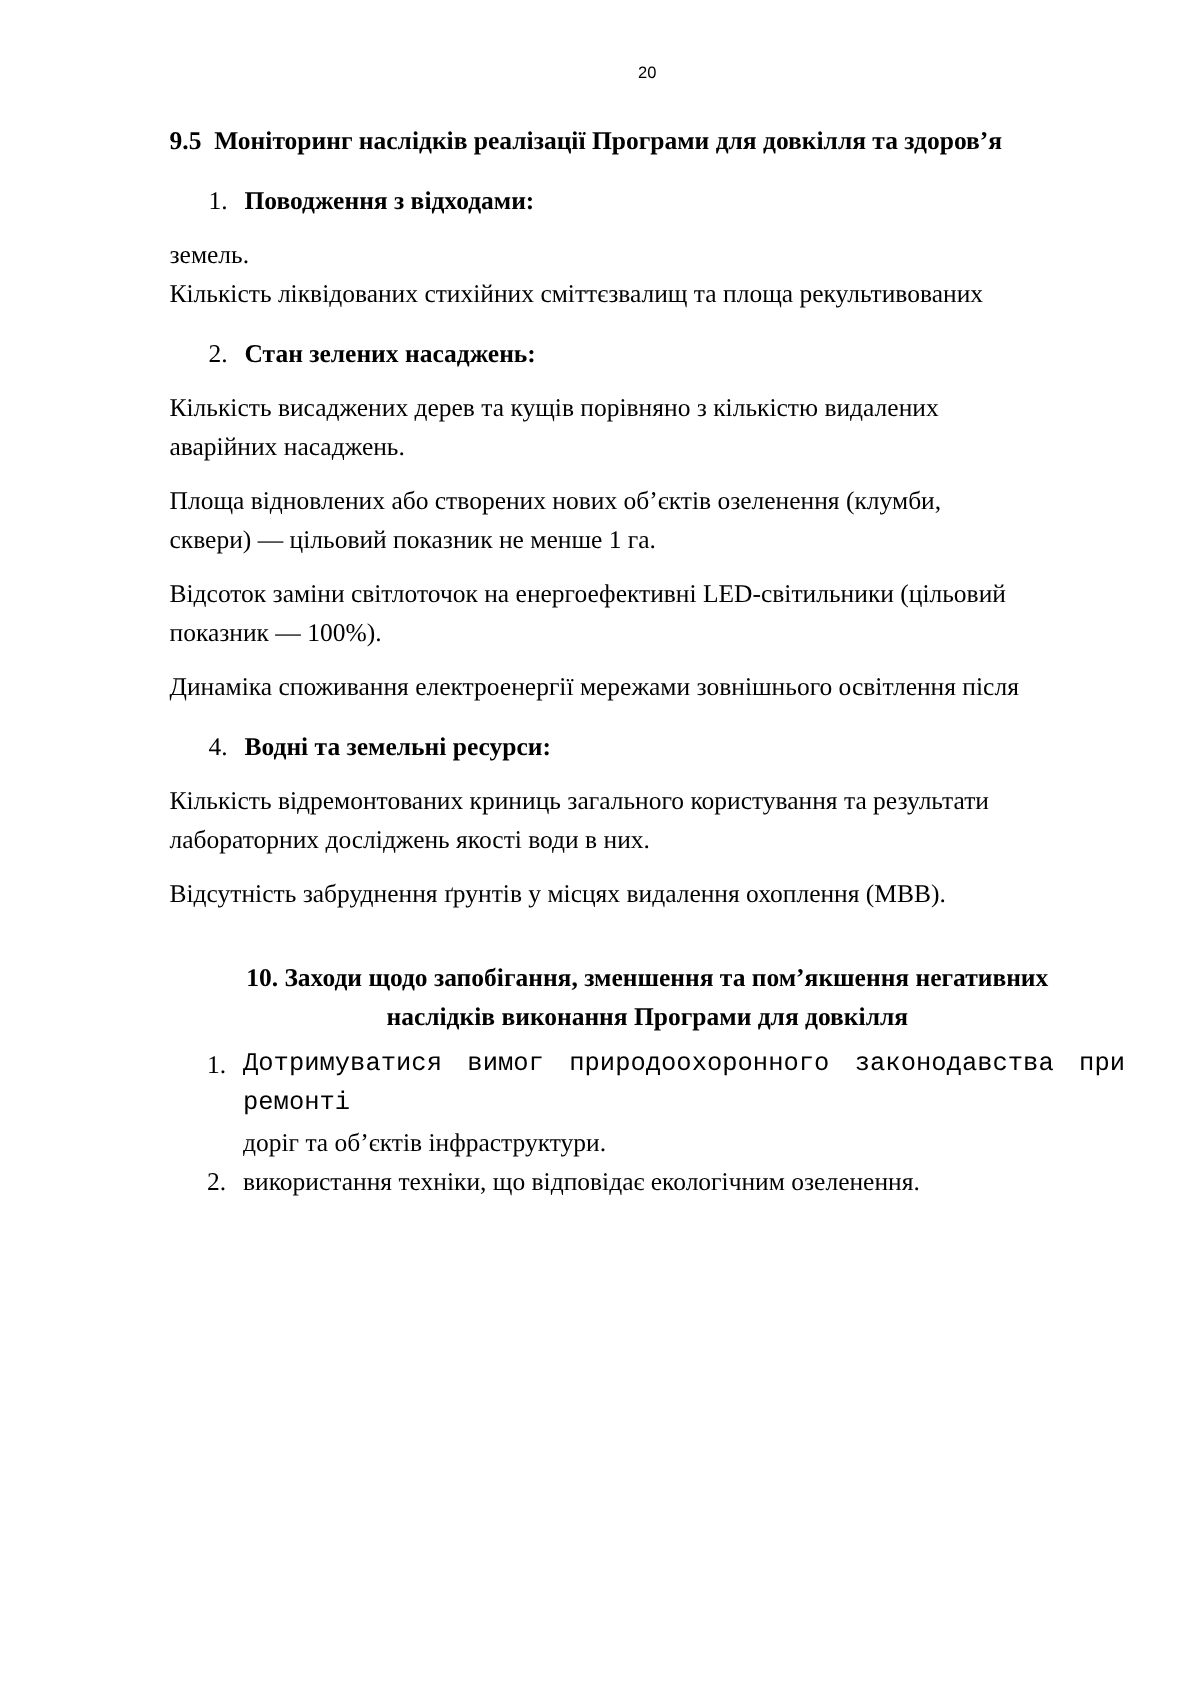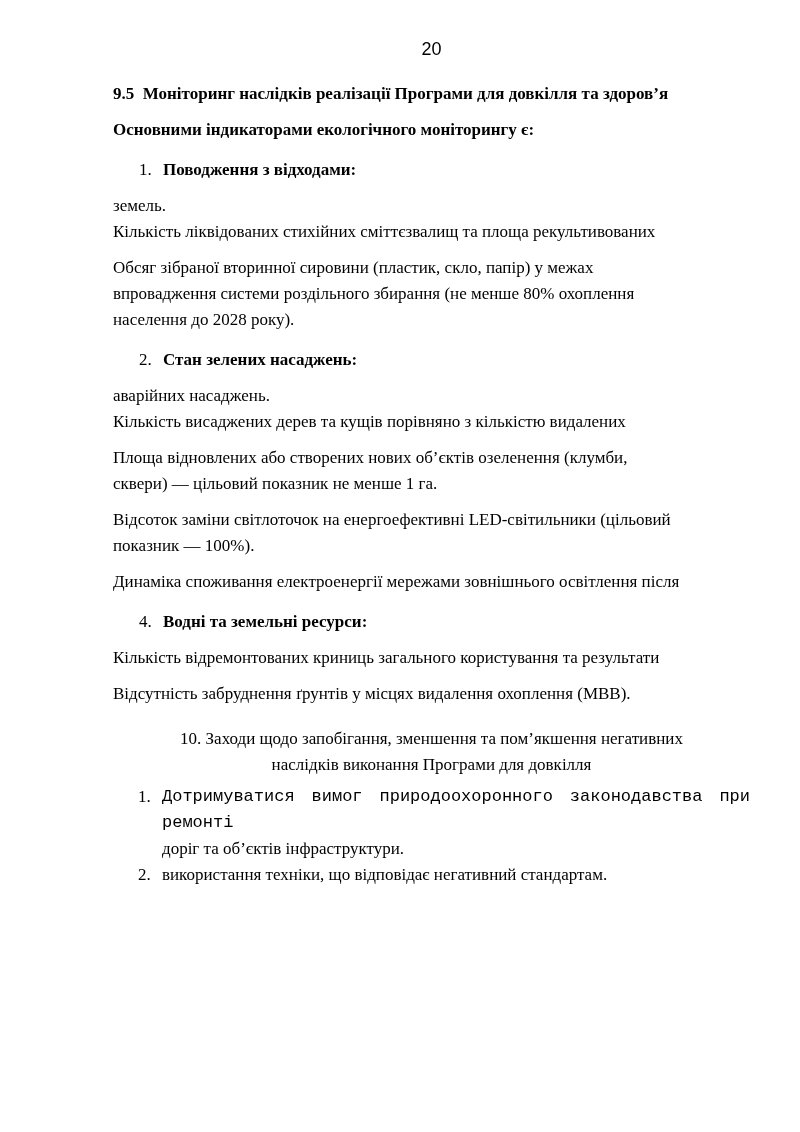--- a/index.html
+++ b/index.html
@@ -18,21 +18,21 @@
   }
   .doc {
     box-sizing: border-box;
     width: 800px;
     height: 1132px;
     padding: 40px 50px 0 113px; 
     overflow: hidden;
   }
   .page-number {
     font-family: "Liberation Sans", "DejaVu Sans", sans-serif;
-    font-size: 18px;
+    font-size: 11px;
     line-height: 18px;
     text-align: center;
     margin: 0 0 23px 0;
   }
   .h95 {
     font-weight: bold;
     margin: 0;
   }
   .para { margin-top: 10px; }
   .bold { font-weight: bold; }
@@ -40,23 +40,23 @@
     margin-top: 14px;
     padding-left: 26px;
     font-weight: bold;
   }
   .ind-num {
     font-weight: normal;
     display: inline-block;
     width: 24px;
   }
   .h10 {
-    margin-top: 19px;
+    margin-top: 30px;
     text-align: center;
-    font-weight: normal;
+    font-weight: bold;
   }
   .measures { margin-top: 6px; }
   .measure {
     position: relative;
     padding-left: 49px;
   }
   .measure-num {
     position: absolute;
     left: 25px;
     top: 0;
@@ -73,62 +73,55 @@
 <body>
 
 <div class="doc">
 
   <div class="page-number">20</div>
 
   <div class="h95">
       <div class="line">9.5&nbsp;&nbsp;Моніторинг наслідків реалізації Програми для довкілля та здоров’я</div>
     </div>
 
-  <div class="para bold">
-      <div class="line">Основними індикаторами екологічного моніторингу є:</div>
-    </div>
 
   <div class="ind-label">
     <span class="ind-num">1.</span><span>Поводження з відходами:</span>
   </div>
   <div class="para">
       <div class="line">земель.</div>
       <div class="line">Кількість ліквідованих стихійних сміттєзвалищ та площа рекультивованих</div>
     </div>
-  <div class="para">
-      <div class="line">Обсяг зібраної вторинної сировини (пластик, скло, папір) у межах</div>
-      <div class="line">впровадження системи роздільного збирання (не менше 80% охоплення</div>
-      <div class="line">населення до 2028 року).</div>
-    </div>
 
   <div class="ind-label">
     <span class="ind-num">2.</span><span>Стан зелених насаджень:</span>
   </div>
   <div class="para">
+      <div class="line">Кількість висаджених дерев та кущів порівняно з кількістю видалених</div>
       <div class="line">аварійних насаджень.</div>
-      <div class="line">Кількість висаджених дерев та кущів порівняно з кількістю видалених</div>
     </div>
   <div class="para">
       <div class="line">Площа відновлених або створених нових об’єктів озеленення (клумби,</div>
       <div class="line">сквери) — цільовий показник не менше 1 га.</div>
     </div>
 
   <div class="para">
       <div class="line">Відсоток заміни світлоточок на енергоефективні LED-світильники (цільовий</div>
       <div class="line">показник — 100%).</div>
     </div>
   <div class="para">
       <div class="line">Динаміка споживання електроенергії мережами зовнішнього освітлення після</div>
     </div>
 
   <div class="ind-label">
     <span class="ind-num">4.</span><span>Водні та земельні ресурси:</span>
   </div>
   <div class="para">
       <div class="line">Кількість відремонтованих криниць загального користування та результати</div>
+      <div class="line">лабораторних досліджень якості води в них.</div>
     </div>
   <div class="para">
       <div class="line">Відсутність забруднення ґрунтів у місцях видалення охоплення (МВВ).</div>
     </div>
 
   <div class="h10">
       <div class="line">10. Заходи щодо запобігання, зменшення та пом’якшення негативних</div>
       <div class="line">наслідків виконання Програми для довкілля</div>
     </div>
 
@@ -136,18 +129,18 @@
     <div class="measure">
       <span class="measure-num">1.</span>
       <div>
           <div class="line jline">Дотримуватися вимог природоохоронного законодавства при ремонті</div>
           <div class="line">доріг та об’єктів інфраструктури.</div>
         </div>
     </div>
     <div class="measure">
       <span class="measure-num">2.</span>
       <div>
-          <div class="line">використання техніки, що відповідає негативний стандартам.</div>
+          <div class="line">використання техніки, що відповідає екологічним озеленення.</div>
         </div>
     </div>
   </div>
 
 </div>
 
 </body></html>

